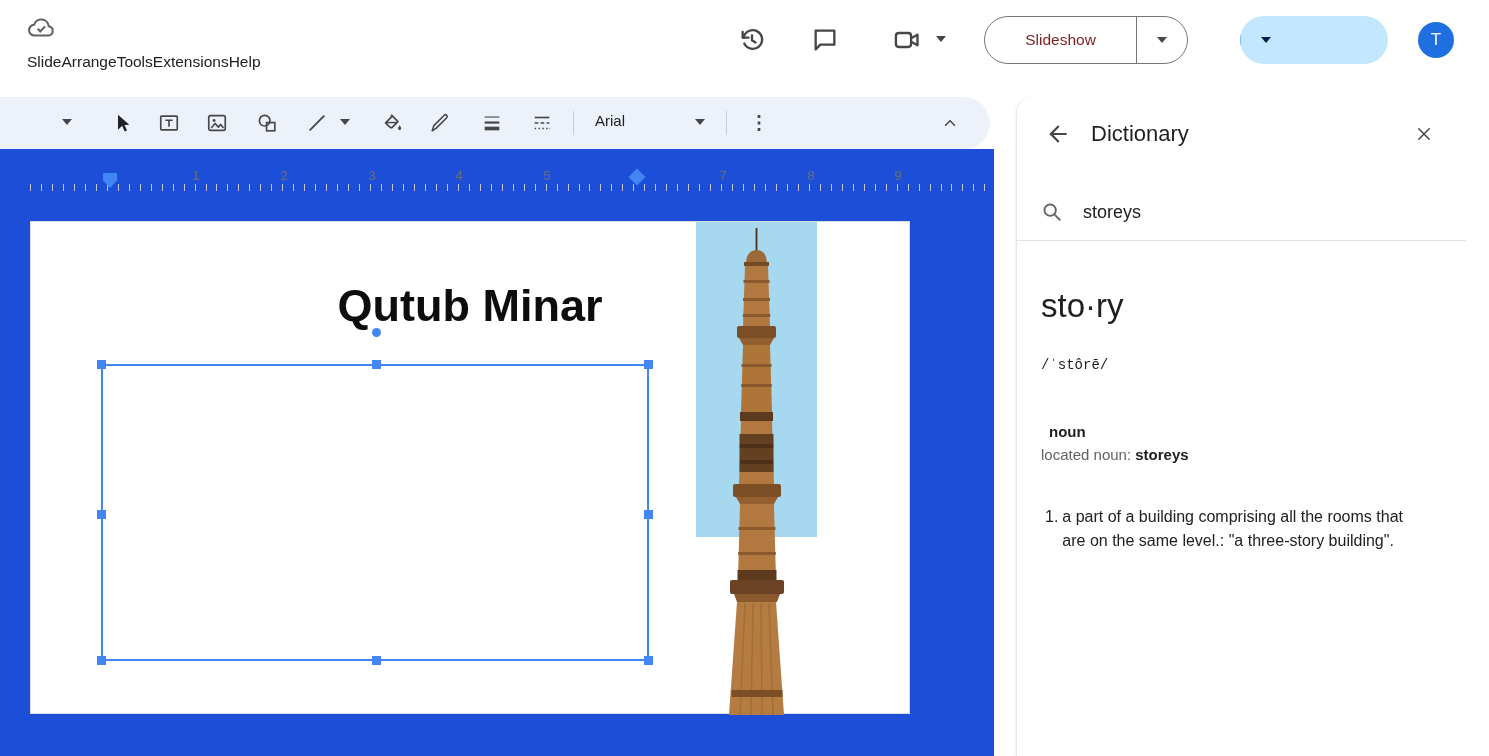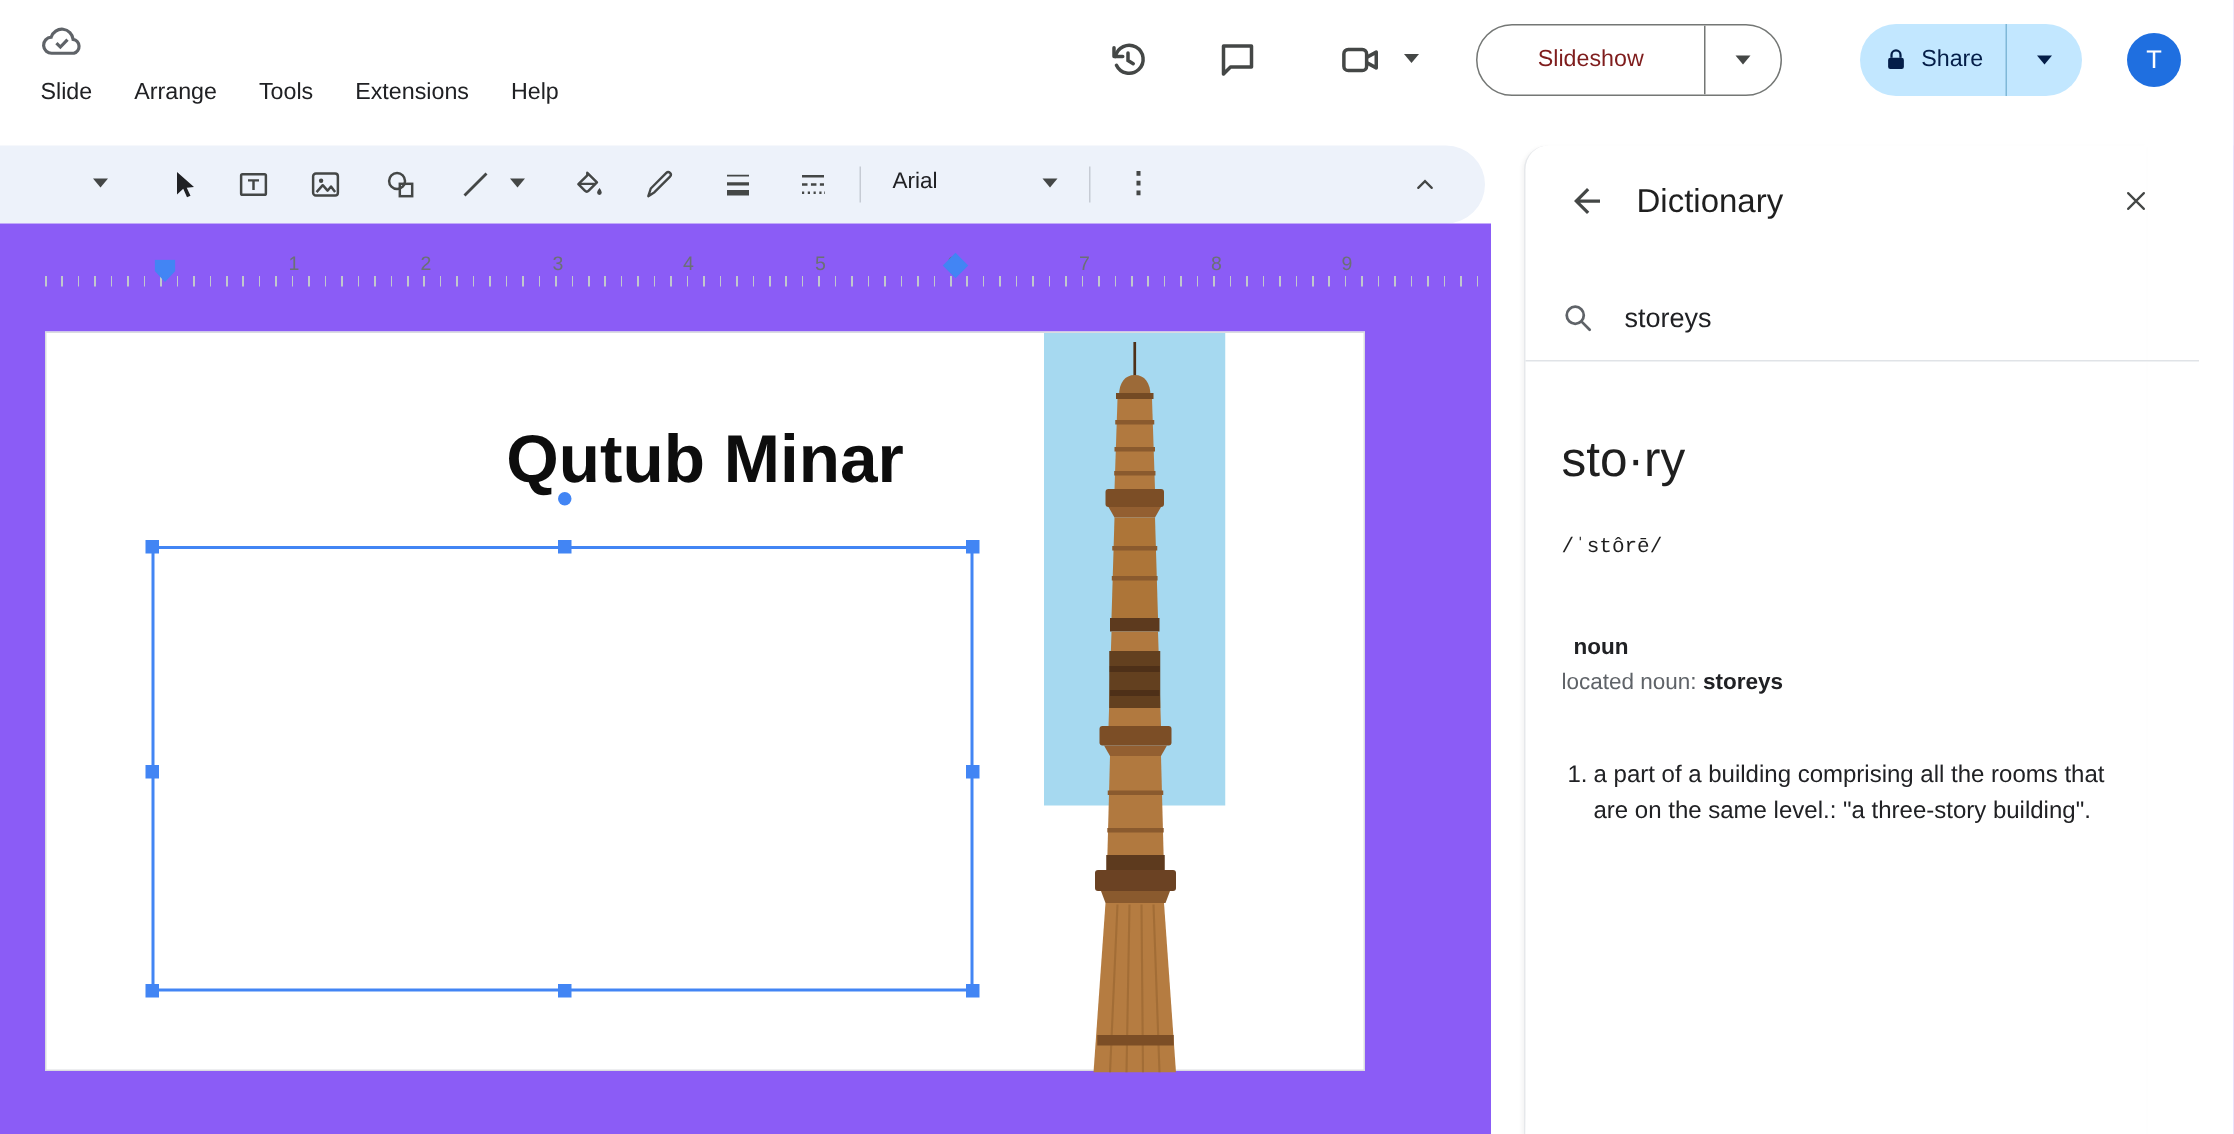--- a/index.html
+++ b/index.html
@@ -3,21 +3,21 @@
 <meta charset="utf-8">
 <style>
   * { margin:0; padding:0; box-sizing:border-box; }
   html,body { width:1489px; height:756px; overflow:hidden; background:#fff;
     font-family:"Liberation Sans", sans-serif; }
   #app { position:relative; width:1489px; height:756px; background:#fff; }
 
   
   .header { position:absolute; left:0; top:0; width:1489px; height:97px; background:#fff; }
   .cloud-icon { position:absolute; left:24px; top:13px; width:34px; height:30px; }
-  .menu-row { position:absolute; left:27px; top:48px; display:flex; gap:28px; }
+  .menu-row { position:absolute; left:27px; top:48px; display:flex; }
   .menu-item { font-size:15.5px; color:#202124; cursor:pointer; line-height:28px; }
   .hdr-icon { position:absolute; width:28px; height:28px; top:26px; }
   .caret { width:0; height:0; border-left:5px solid transparent; border-right:5px solid transparent;
     border-top:6px solid #444746; }
   .hdr-caret { position:absolute; top:36px; }
   .btn-group { position:absolute; top:16px; height:48px; display:flex; align-items:stretch;
     border-radius:24px; overflow:hidden; }
   .btn-group.outline { border:1px solid #747775; background:#fff; }
   .bg-main { display:flex; align-items:center; justify-content:center; padding:0 22px; cursor:pointer; }
   .bg-divider { width:1px; background:#747775; }
@@ -36,21 +36,21 @@
     background:#edf2fa; border-radius:28px; }
   .tb-icon { position:absolute; top:13px; width:26px; height:26px; display:flex;
     align-items:center; justify-content:center; cursor:pointer; }
   .tb-caret { position:absolute; top:22px; cursor:pointer; }
   .tb-sep { position:absolute; top:14px; width:1px; height:24px; background:#c6cbd4; }
   .tb-font { position:absolute; left:619px; top:15px; font-size:15px; color:#202124; cursor:pointer; }
   .tb-dots { position:absolute; left:770px; top:13px; width:26px; height:26px; font-size:19px;
     color:#444746; text-align:center; line-height:26px; cursor:pointer; font-weight:bold; }
 
   
-  .canvas { position:absolute; left:0; top:149px; width:994px; height:607px; background:#8b5cf6; }
+  .canvas { position:absolute; left:0; top:149px; width:994px; height:607px; background:#1d4ed8; }
   .ruler { position:absolute; left:0; top:160px; width:990px; height:36px; }
   .ruler-ticks { position:absolute; left:30px; top:24px; width:956px; height:7px;
     background:repeating-linear-gradient(90deg,#c1c7cd 0,#c1c7cd 1px,transparent 1px,transparent 10.97px); }
   .ruler-num { position:absolute; top:8px; width:20px; text-align:center; font-size:13px; color:#6b7075; }
   .indent-marker { position:absolute; left:103px; top:13px; width:14px; height:15px; background:#4285f4;
     clip-path:polygon(0 0,100% 0,100% 50%,50% 100%,0 50%); cursor:pointer; }
   .cursor-marker { position:absolute; left:631px; top:11px; width:12px; height:12px; background:#4285f4;
     transform:rotate(45deg); cursor:pointer; }
 
   .slide { position:absolute; left:30px; top:72px; width:880px; height:493px; background:#fff;
@@ -126,27 +126,20 @@
       <div class="bg-main" style="width:151px;">
         <span class="label-15">Slideshow</span>
       </div>
       <div class="bg-divider"></div>
       <div class="bg-caret">
         <span class="caret"></span>
       </div>
     </div>
 
     <div class="btn-group share-group" style="left:1240px; width:148px;">
-      <div class="bg-main" style="width:97px; gap:8px; padding:0 10px;">
-        <svg width="18" height="18" viewBox="0 0 24 24">
-          <rect x="5" y="10" width="14" height="10" rx="2" fill="#041e49"></rect>
-          <path d="M8 10V7.5a4 4 0 0 1 8 0V10" fill="none" stroke="#041e49" stroke-width="2"></path>
-        </svg>
-        <span class="share-label">Share</span>
-      </div>
       <div class="bg-divider"></div>
       <div class="bg-caret">
         <span class="caret share-caret"></span>
       </div>
     </div>
 
     <div class="avatar">T</div>
   </div>
 
   <div class="toolbar">

